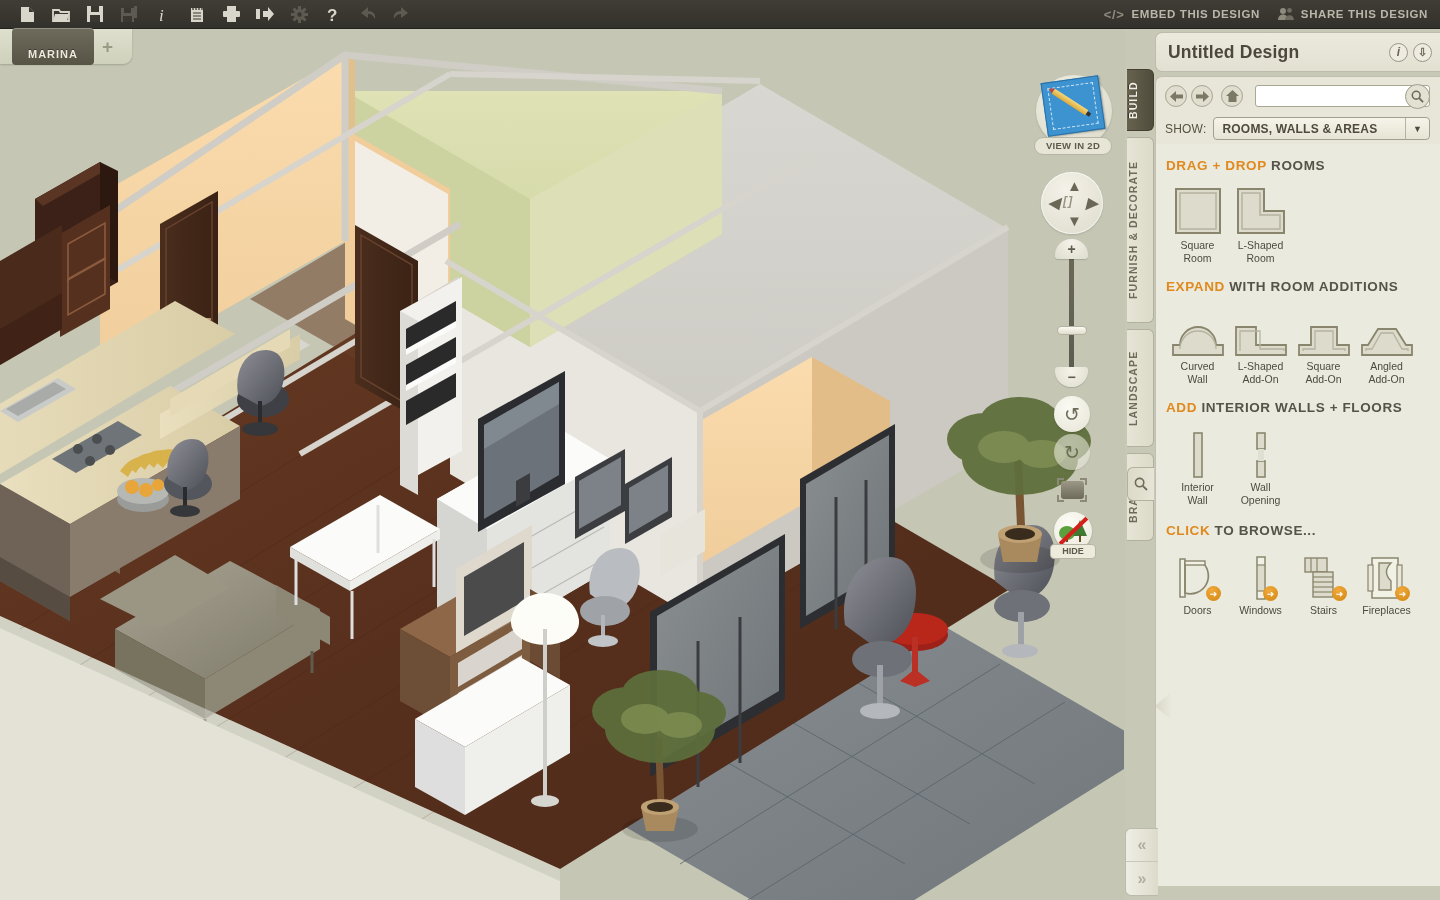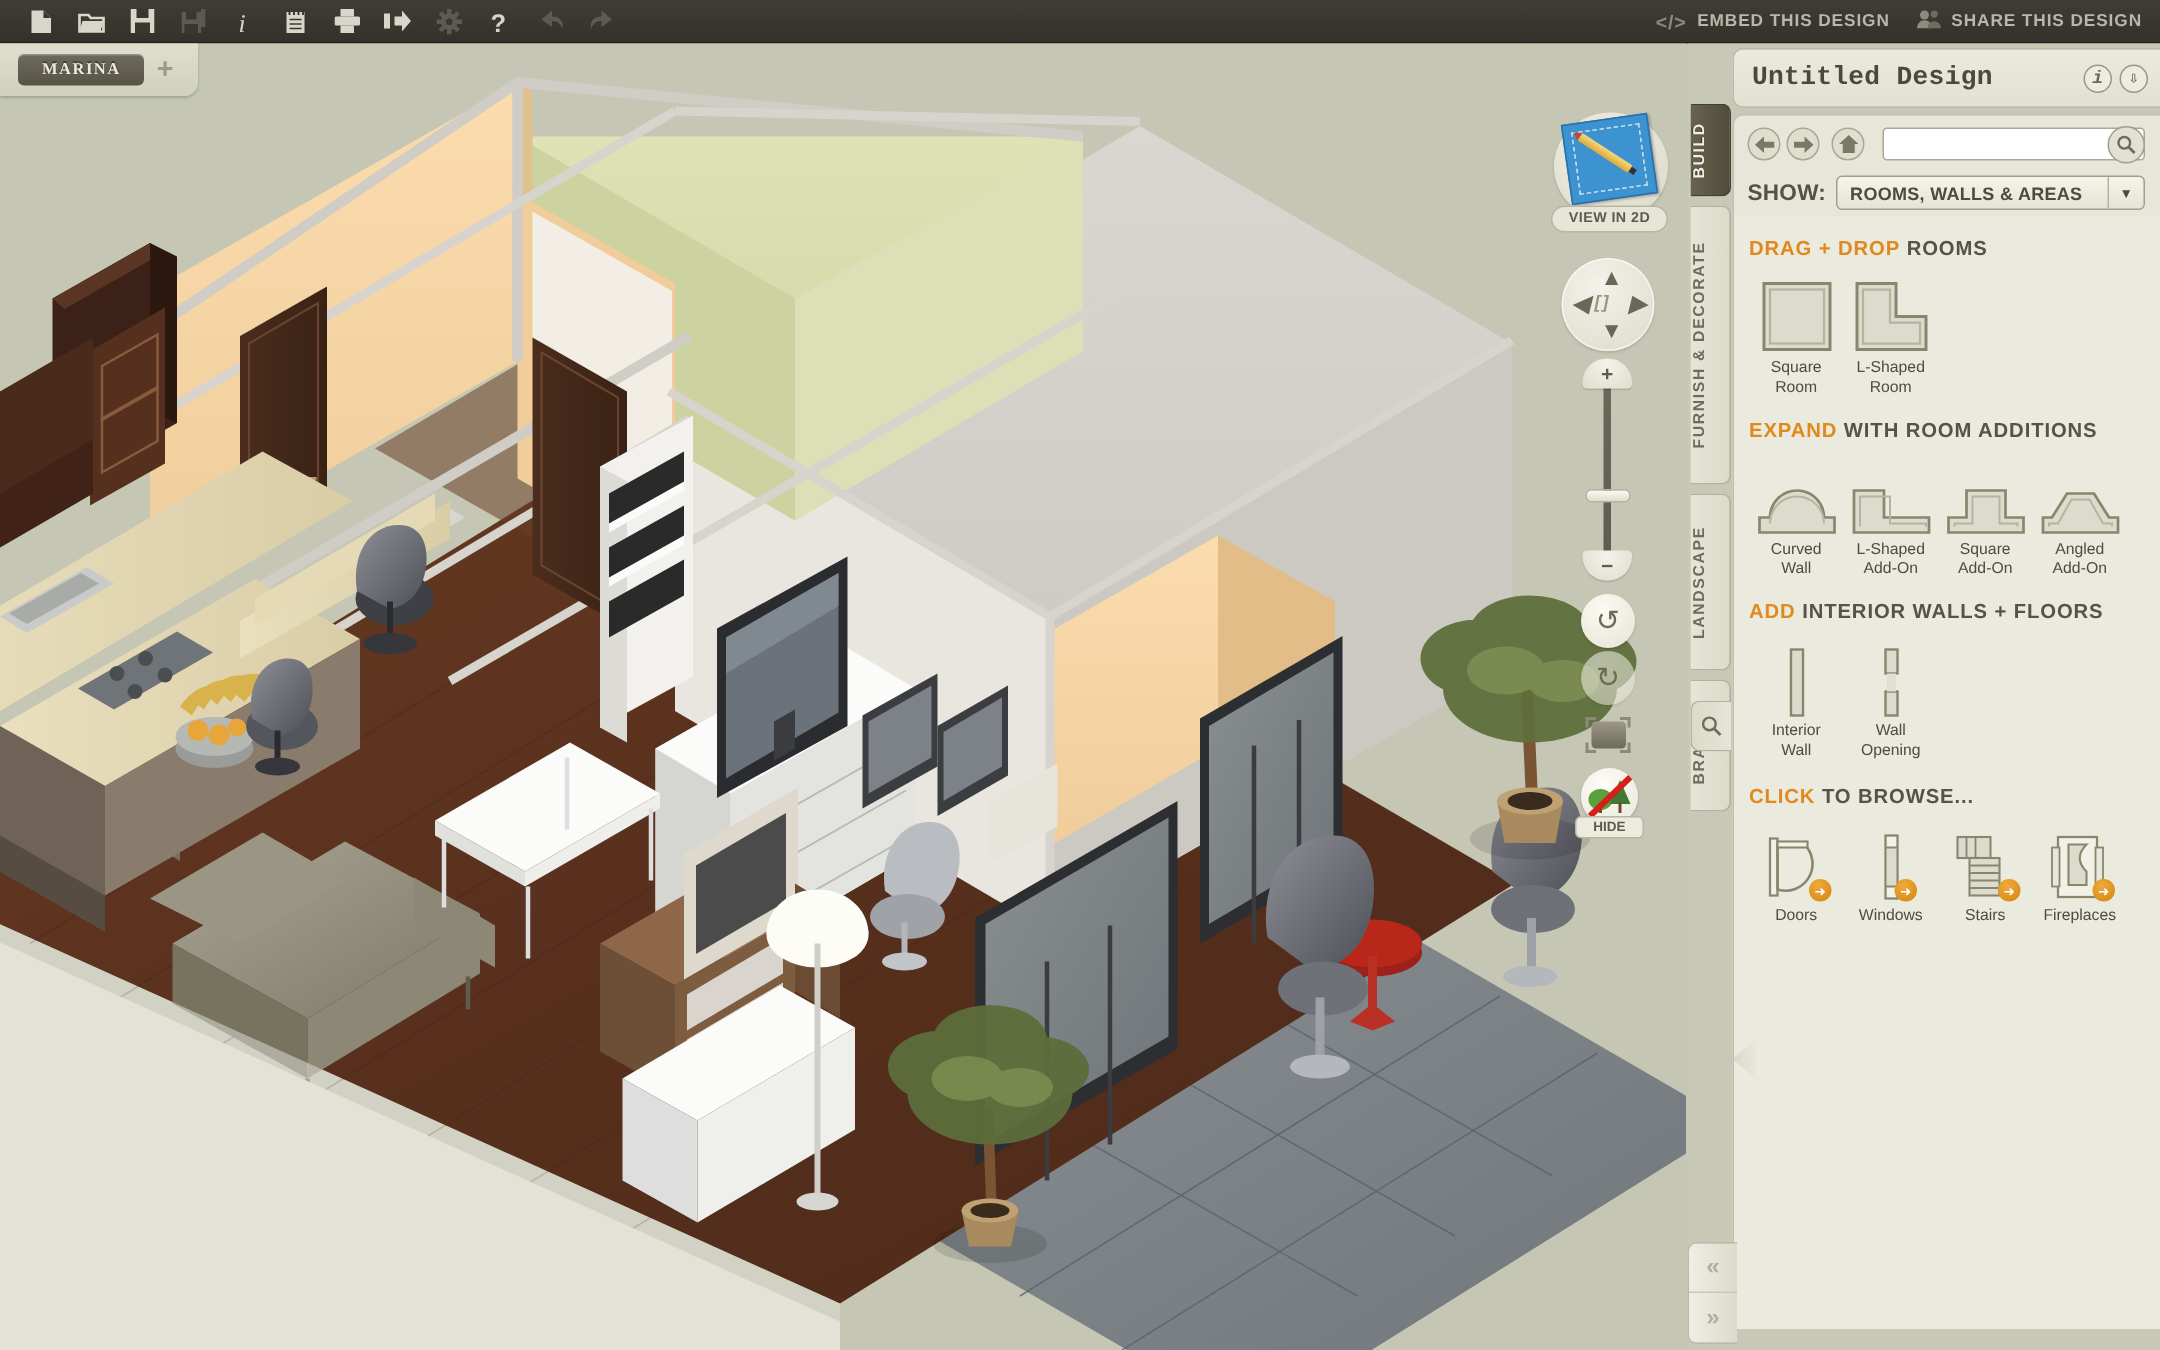--- a/index.html
+++ b/index.html
@@ -39,24 +39,23 @@
     position: absolute; left: 0; top: 29px; width: 132px; height: 35px;
     background: linear-gradient(#dedfcd, #cfd1bc);
     border-bottom-right-radius: 9px;
     box-shadow: 0 1px 2px rgba(0,0,0,.18);
     display: flex; align-items: center; padding-left: 12px; gap: 8px;
     z-index: 20;
   }
   .dtab {
     background: linear-gradient(#6f6b5c, #575345);
     color: #ece9dd; font-size: 11px; font-weight: bold; letter-spacing: 1px;
-    padding: 4px 16px 5px; border-radius: 4px; cursor: pointer;
+    padding: 20px 16px 5px; border-radius: 4px; cursor: pointer;
     box-shadow: inset 0 1px 0 rgba(255,255,255,.25);
     text-shadow: 0 -1px 0 rgba(0,0,0,.4);
-    font-family: Liberation Serif, serif;
   }
   .dtab-add { color: #9b9a85; font-size: 19px; font-weight: bold; cursor: pointer; line-height: 1; }
 
   
   .canvas {
     position: absolute; left: 0; top: 29px; width: 1124px; height: 871px;
     background: #c5c7b4; overflow: hidden;
   }
   .scene { position: absolute; inset: 0; }
   .scene svg { position: absolute; left: 0; top: 0; }
@@ -175,21 +174,21 @@
     border: 1px solid #b2b0a0; border-right: none; border-radius: 6px 0 0 6px;
     color: #6e6b5b;
   }
 
   .pbody { position: absolute; left: 30px; top: 0; width: 285px; height: 871px; }
   .ptitle {
     position: relative; height: 40px; margin: 3px 0 0 0;
     background: linear-gradient(#eceadd,#e2e0d1);
     border: 1px solid #bdbbac; border-right: none;
     border-radius: 7px 0 0 7px;
-    display: flex; align-items: center; padding: 0 8px 0 12px; font-family: Liberation Mono, monospace;
+    display: flex; align-items: center; padding: 0 8px 0 12px;
   }
   .ptitle h1 { font-size: 17.5px; color: #4c493c; font-weight: bold; letter-spacing: .2px; }
   .ptitle .tbtns { margin-left: auto; display: flex; gap: 5px; }
   .circbtn {
     width: 19px; height: 19px; border-radius: 50%;
     background: linear-gradient(#f4f2e7,#ddd bc6); background: #eeece0;
     border: 1px solid #9a9786; color: #6b6857;
     display: flex; align-items: center; justify-content: center;
     font-size: 12px; font-style: italic; font-weight: bold; cursor: pointer;
   }
@@ -216,21 +215,21 @@
     padding: 0 6px; background: transparent; color: #4c493c;
     font-family: "Liberation Sans", sans-serif;
   }
   .searchgo {
     position: absolute; right: -1px; top: -2px; width: 25px; height: 25px; border-radius: 50%;
     background: radial-gradient(circle at 40% 30%, #eeece0,#d6d4c3); background:#e3e1d1;
     border: 1px solid #a09e8d; color: #6e6b59; cursor: pointer;
     display: flex; align-items: center; justify-content: center;
   }
   .showrow { display: flex; align-items: center; margin-top: 10px; gap: 7px; }
-  .showlbl { font-size: 15px; font-weight: bold; color: #55523f; letter-spacing: .2px; }
+  .showlbl { font-size: 12px; font-weight: normal; color: #55523f; letter-spacing: .2px; }
   .selwrap {
     flex: 1; height: 23px; display: flex; align-items: center;
     background: linear-gradient(#f6f4e9,#e6e4d4);
     border: 1px solid #a19f8e; border-radius: 4px; padding: 0 0 0 8px;
     cursor: pointer;
   }
   .selwrap span { font-size: 12px; font-weight: bold; color: #4e4b3c; letter-spacing: .2px; }
   .selarrow {
     margin-left: auto; width: 24px; height: 21px; border-left: 1px solid #b5b3a2;
     display: flex; align-items: center; justify-content: center; color: #4e4b3c; font-size: 9px;

